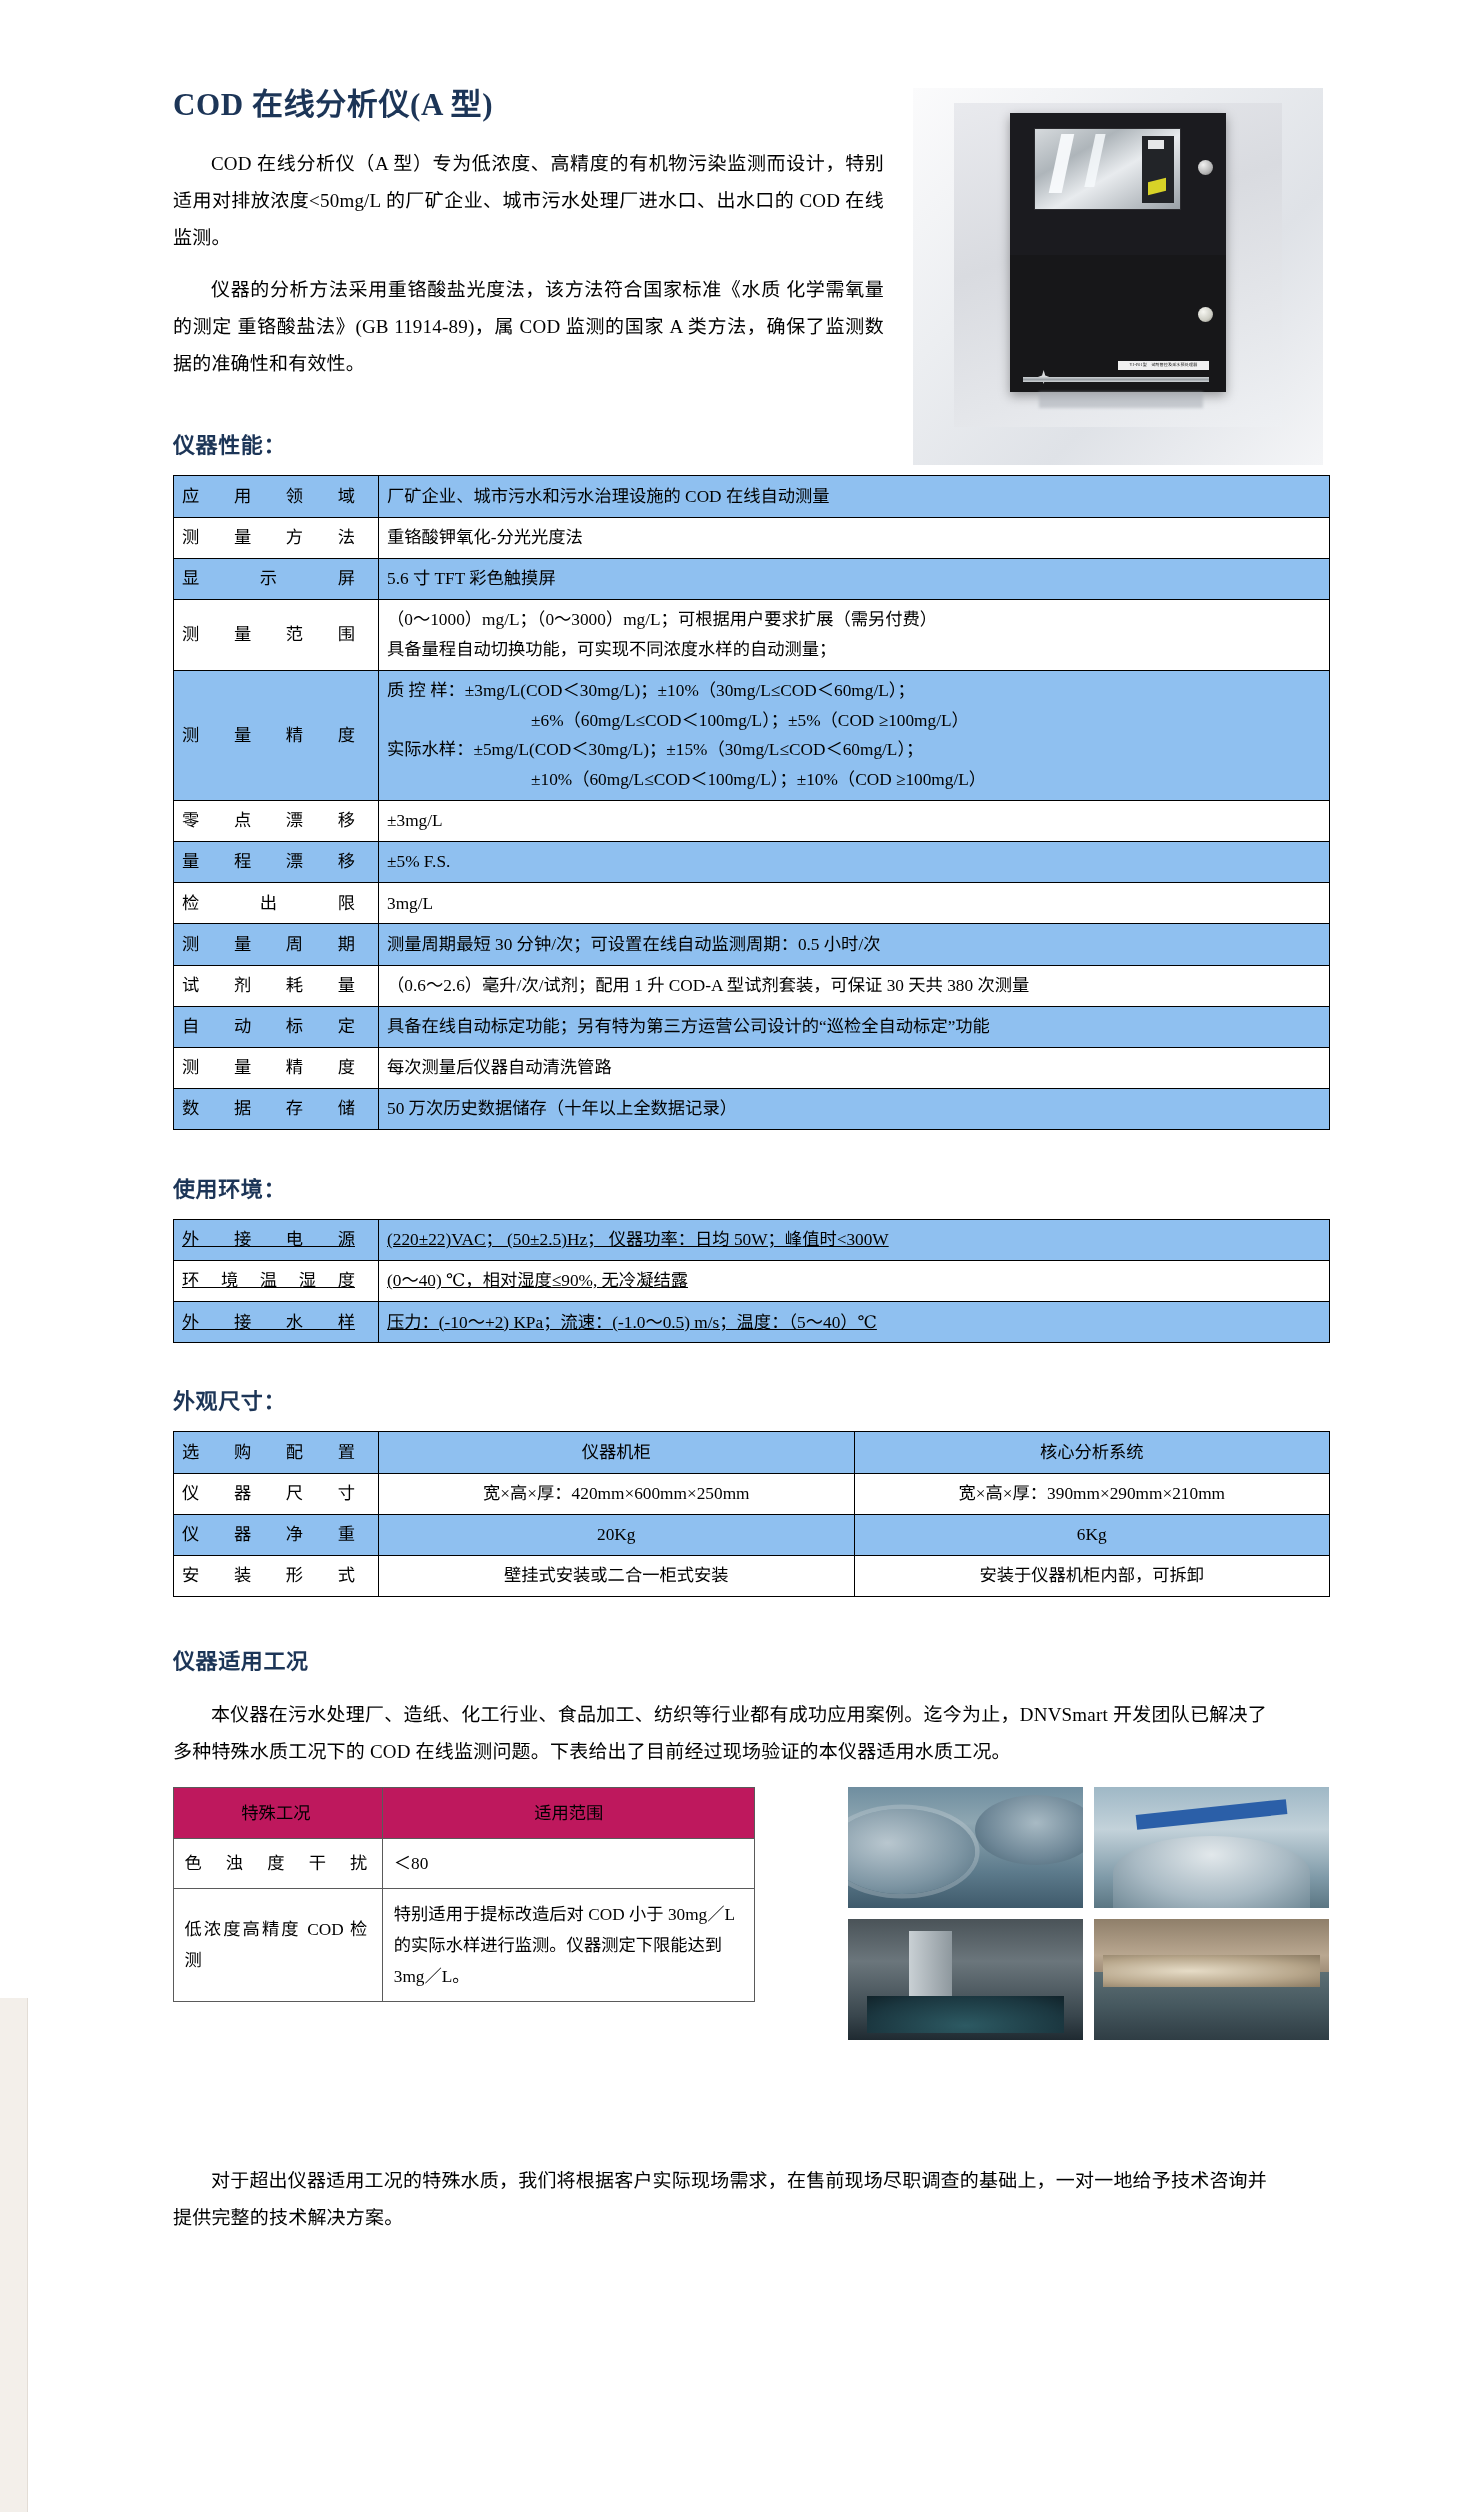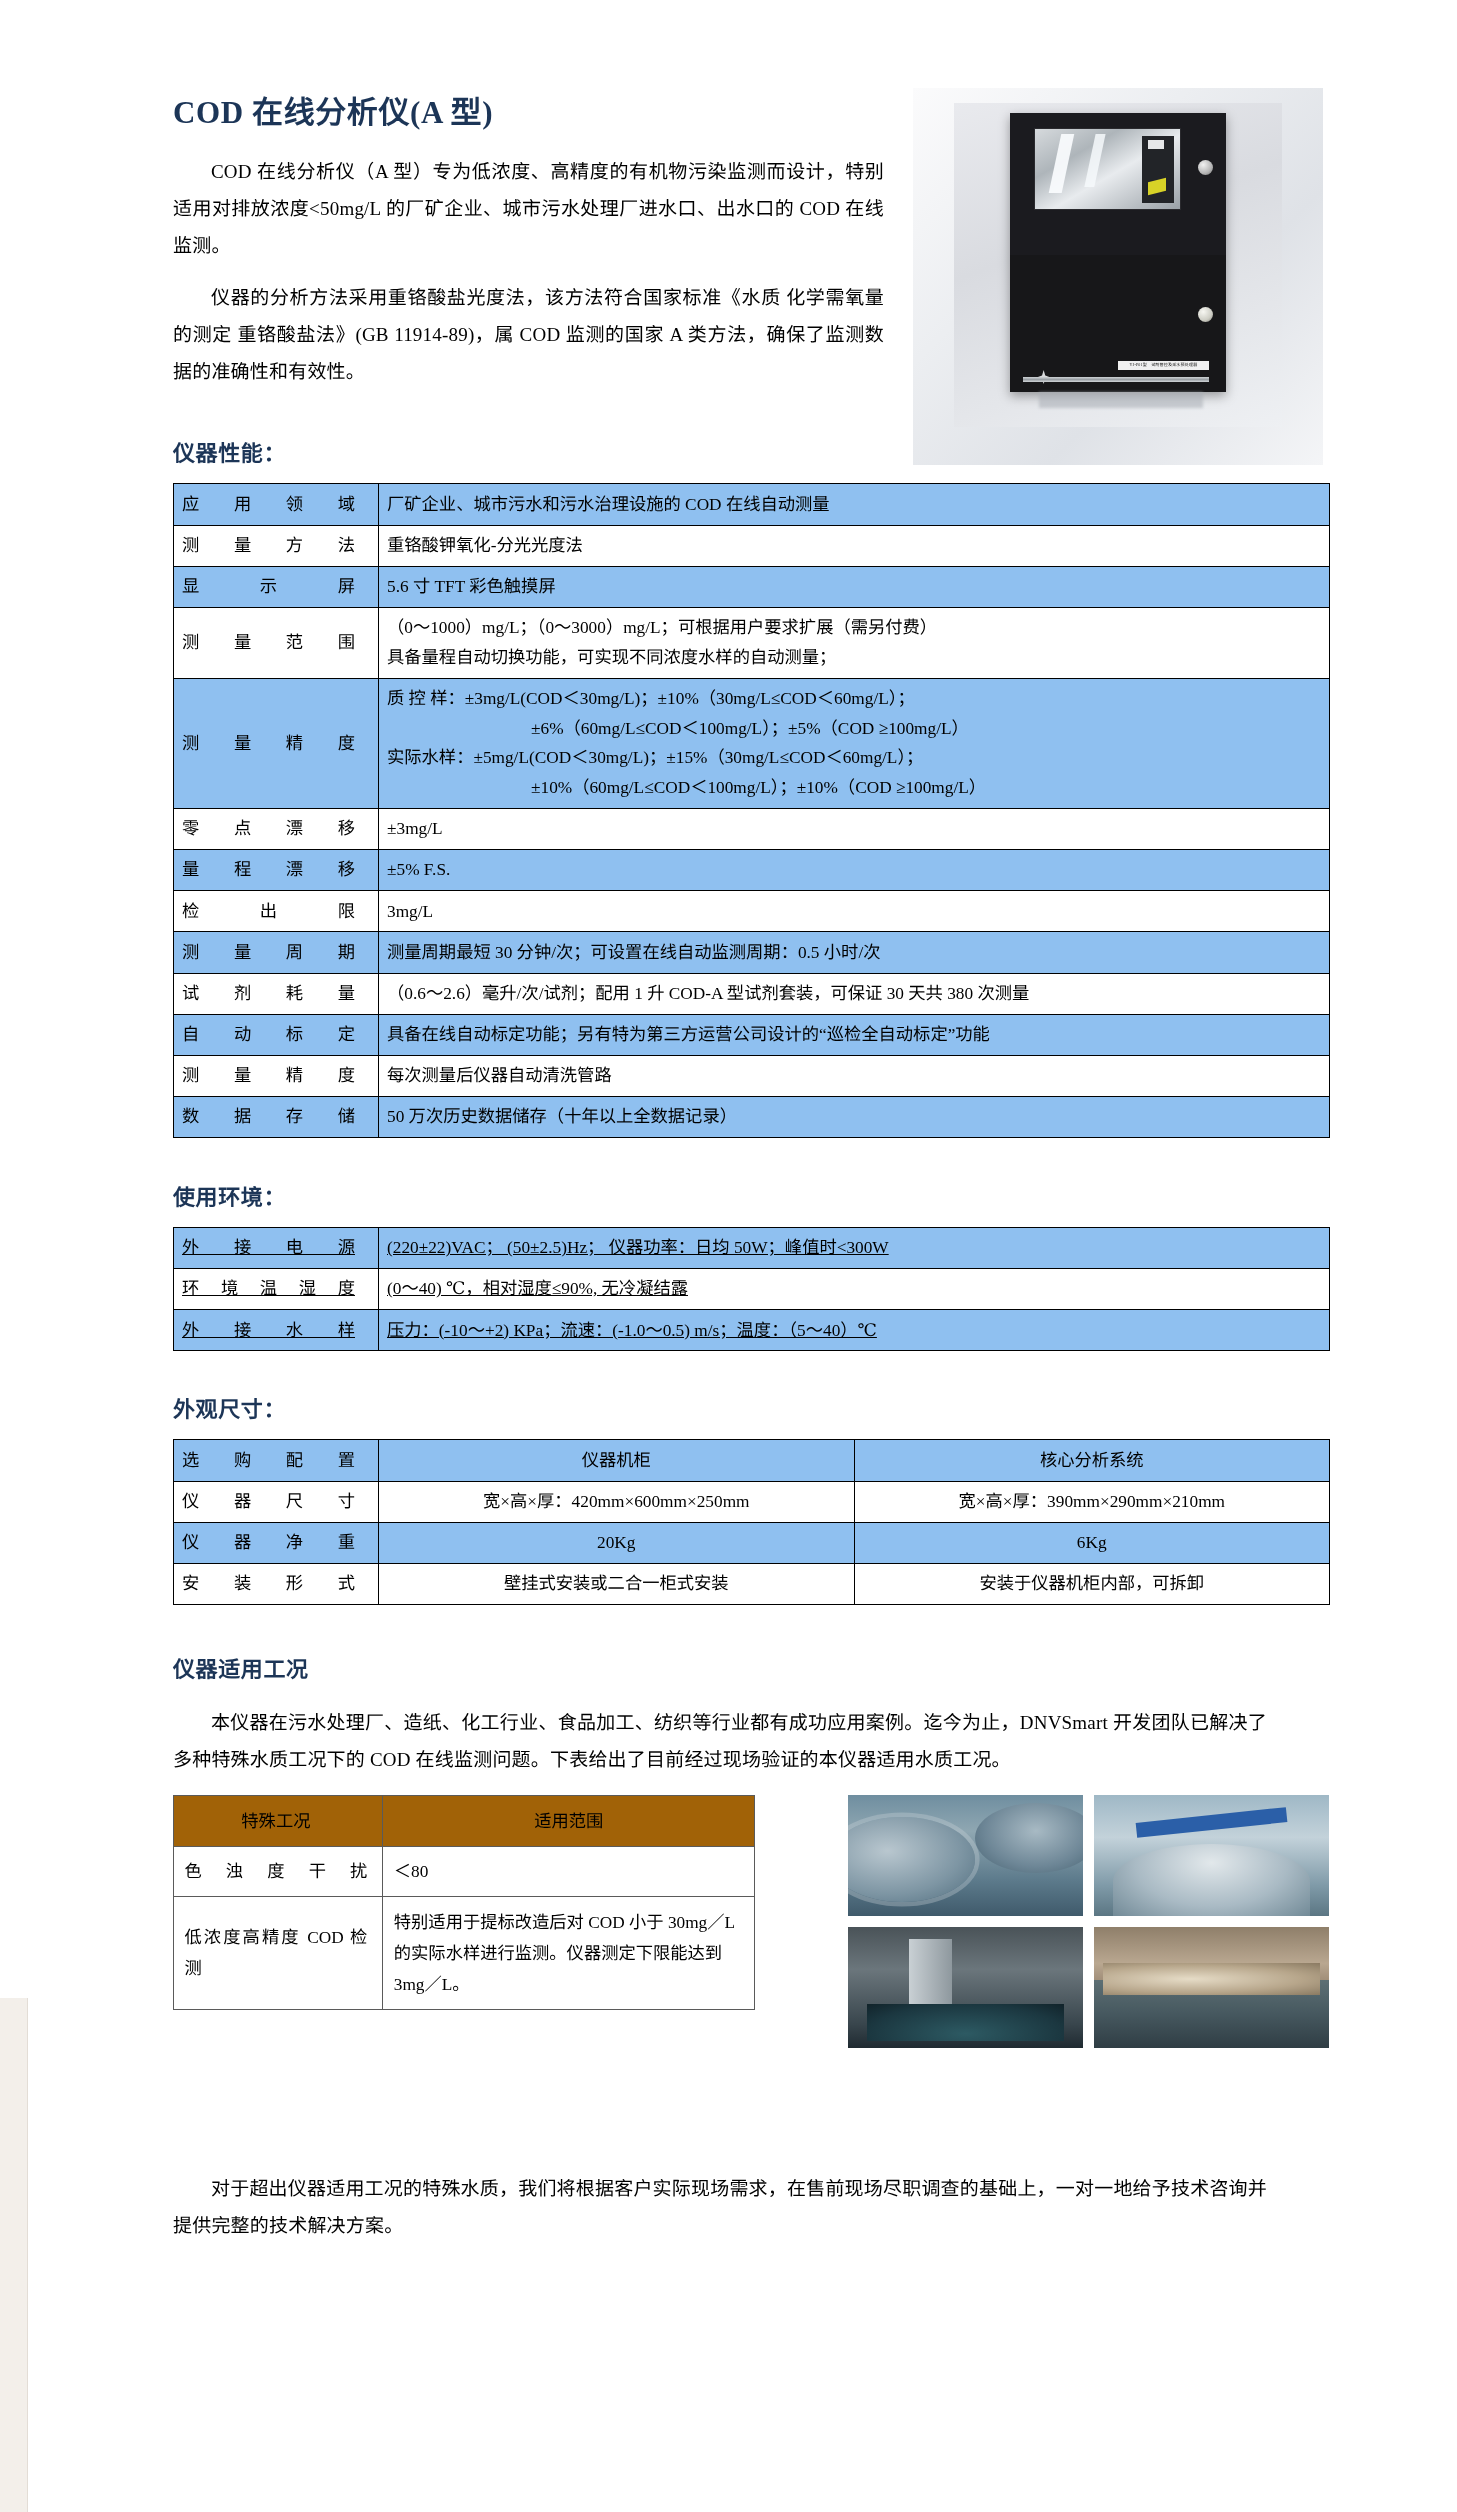--- a/index.html
+++ b/index.html
@@ -29,21 +29,21 @@
     left: 0;
     top: 1998px;
     width: 26.5px;
     height: 514px;
     background: #f3efea;
     border-right: 1.2px solid #e3ddd6;
   }
   .content {
     position: absolute;
     left: 173px;
-    top: 8px;
+    top: 0;
     width: 1198px;
   }
 
   h1.doc-title {
     font-family: "Liberation Serif", "DejaVu Serif", serif;
     font-weight: bold;
     font-size: 31px;
     color: #1c3557;
     margin: 0;
     padding: 86px 0 0 0;
@@ -261,21 +261,21 @@
     width: 582px;
     font-size: 17.3px;
   }
   table.cond td {
     border: 1.2px solid #5a5a5a;
     padding: 9.2px 10.4px;
     vertical-align: middle;
     line-height: 1.8;
   }
   table.cond tr.head td {
-    background: #a16207;
+    background: #be185d;
     text-align: center;
     font-weight: normal;
   }
   table.cond td.k {
     width: 183px;
     text-align: justify;
     text-align-last: justify;
     padding-right: 15px;
   }
   table.cond tr.head td.k { text-align: center; text-align-last: center; }

